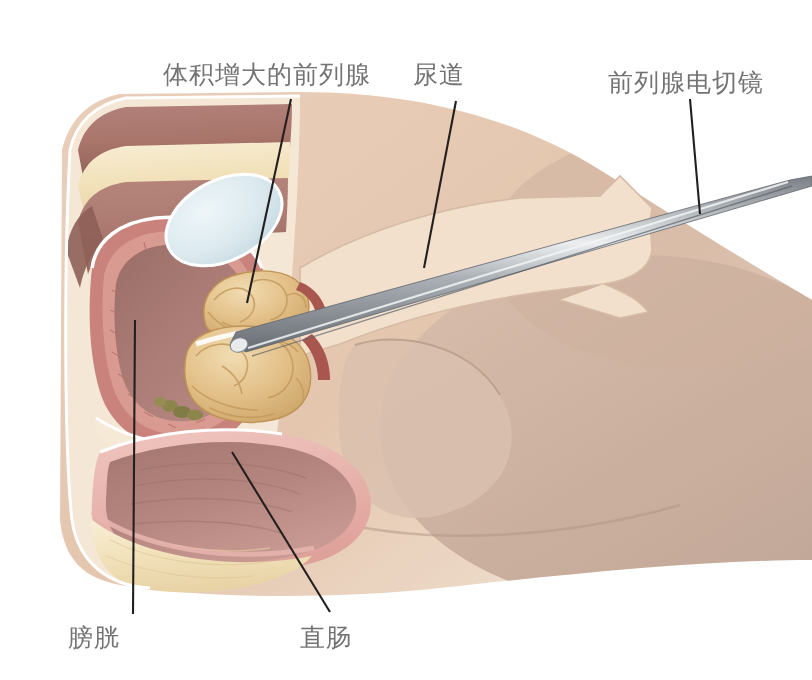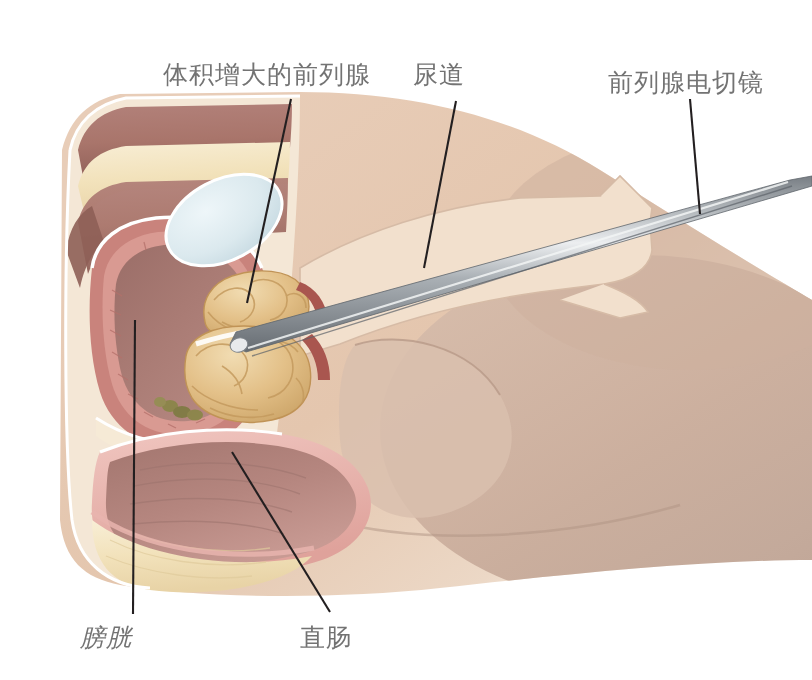--- a/index.html
+++ b/index.html
@@ -253,17 +253,17 @@
         <line x1="135" y1="320" x2="133" y2="614"></line>
         <line x1="232" y1="452" x2="330" y2="612"></line>
       </g>
 
 </svg>
 
 <div id="labels">
       <div class="lbl" style="left: 163px; top: 62px;">体积增大的前列腺</div>
       <div class="lbl" style="left: 397px; top: 62px; margin-left: 16px;">尿道</div>
       <div class="lbl" style="left: 608px; top: 70px;">前列腺电切镜</div>
-      <div class="lbl" style="left: 80px; top: 625px; font-style: italic;">膀胱</div>
+      <div class="lbl" style="left: 68px; top: 625px;">膀胱</div>
       <div class="lbl" style="left: 300px; top: 625px; font-family: Liberation Serif, serif;">直肠</div>
     </div>
 
 </div>
 
 </body></html>

